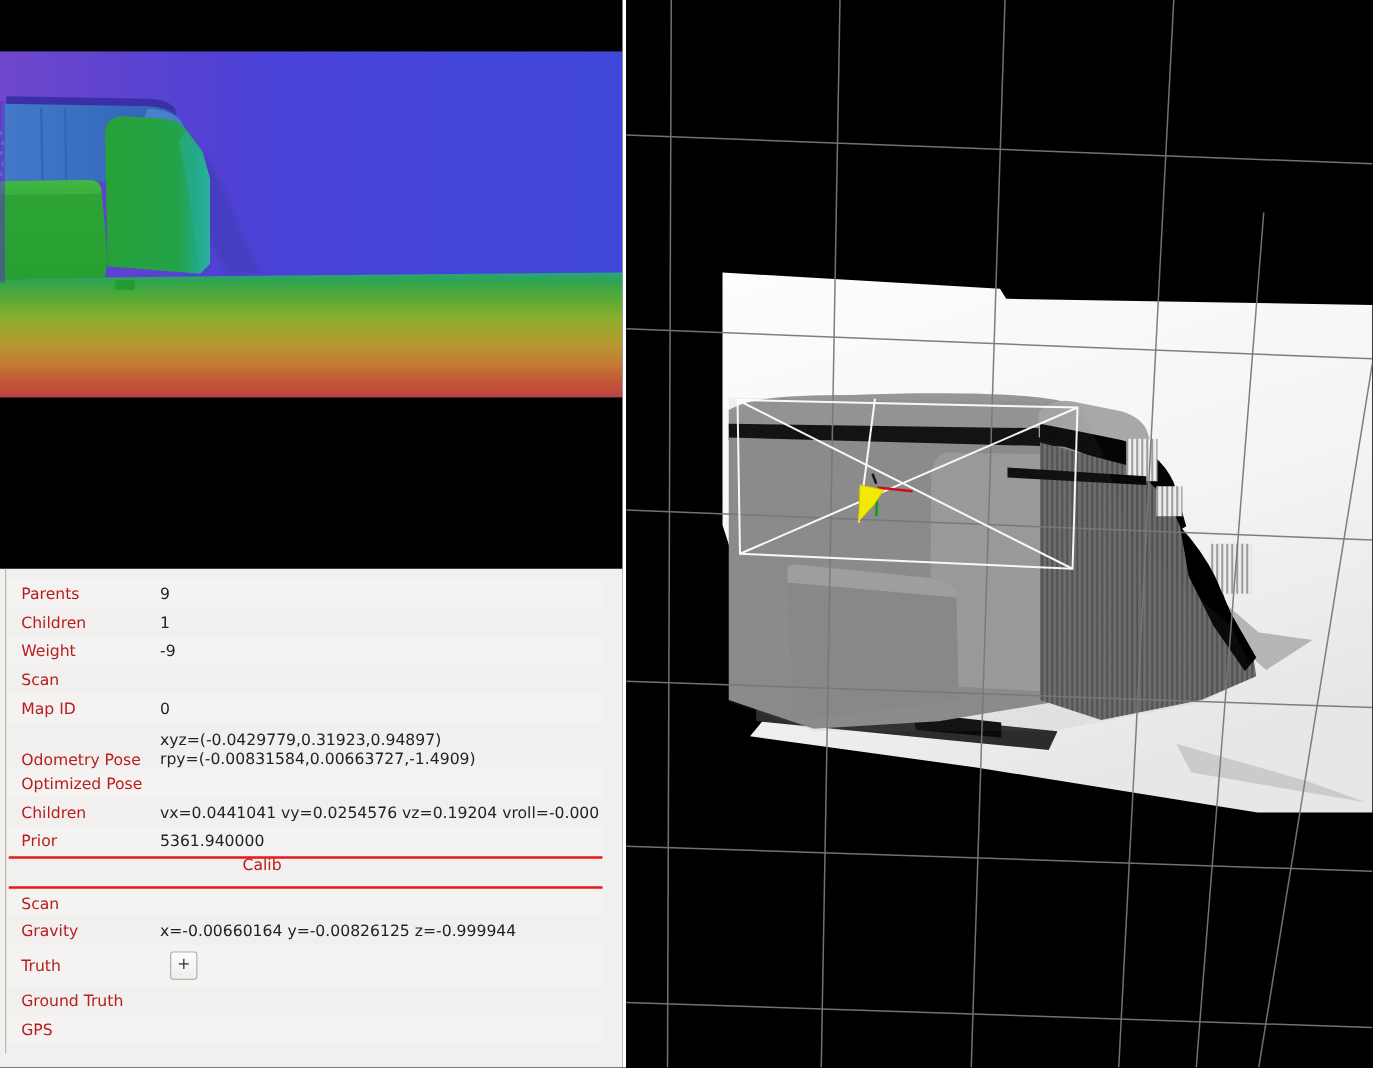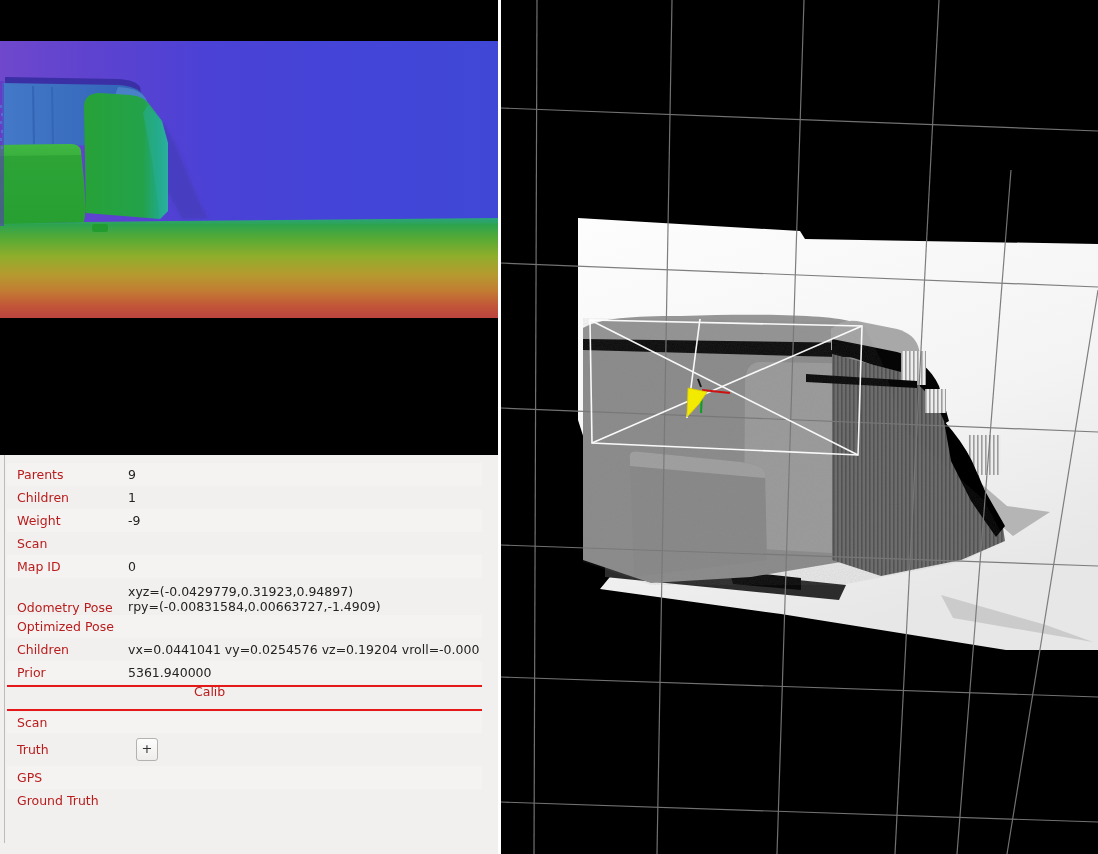--- a/index.html
+++ b/index.html
@@ -148,30 +148,34 @@
             <span class="prop-value">5361.940000</span>
           </div>
           <div class="prop-row" style="height: 28px; flex-direction: column;">
             <span class="prop-label">Calib</span>
             <div class="hl-ring" style="border-color: rgb(229, 25, 25);"></div>
           </div>
           <div class="prop-row" style="height: 21px;">
             <span class="prop-label">Scan</span>
             <span class="prop-value"></span>
           </div>
+          <div class="prop-row" style="height: 23px;">
+            <span class="prop-label">Gravity</span>
+            <span class="prop-value">x=-0.00660164 y=-0.00826125 z=-0.999944</span>
+          </div>
           <div class="prop-row" style="height: 33px;">
             <span class="prop-label">Truth</span>
             <span class="prop-value"><span class="plus-btn">+</span></span>
           </div>
           <div class="prop-row" style="height: 23px;">
+            <span class="prop-label">Ground Truth</span>
+            <span class="prop-value"></span>
+          </div>
+          <div class="prop-row" style="height: 23px;">
             <span class="prop-label">GPS</span>
-            <span class="prop-value"></span>
-          </div>
-          <div class="prop-row" style="height: 23px;">
-            <span class="prop-label">Ground Truth</span>
             <span class="prop-value"></span>
           </div>
         </div>
 
     </div>
   </div>
 
   <div id="splitter"></div>
 
   <div id="map-3d">

